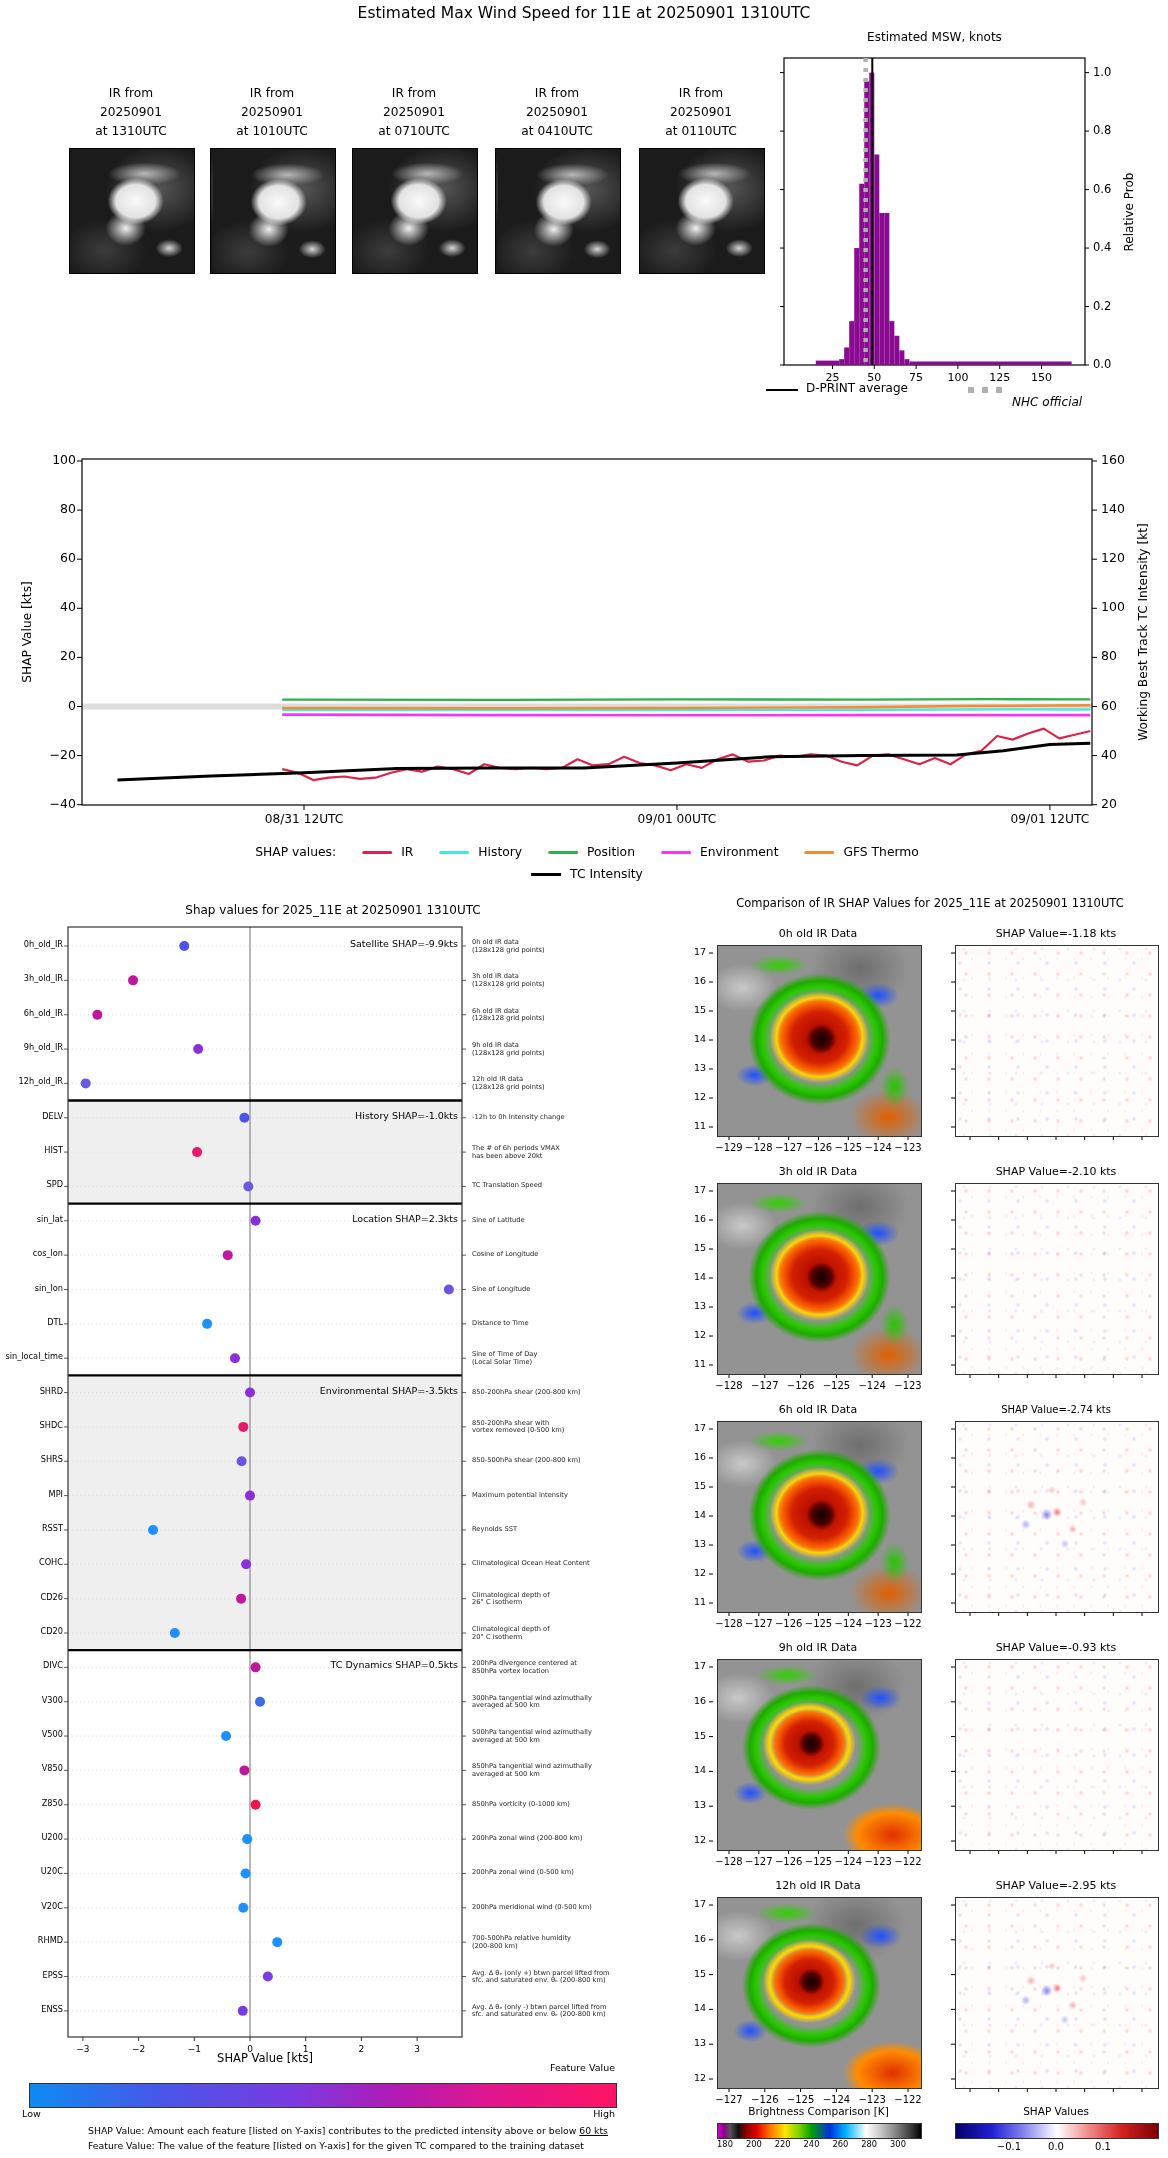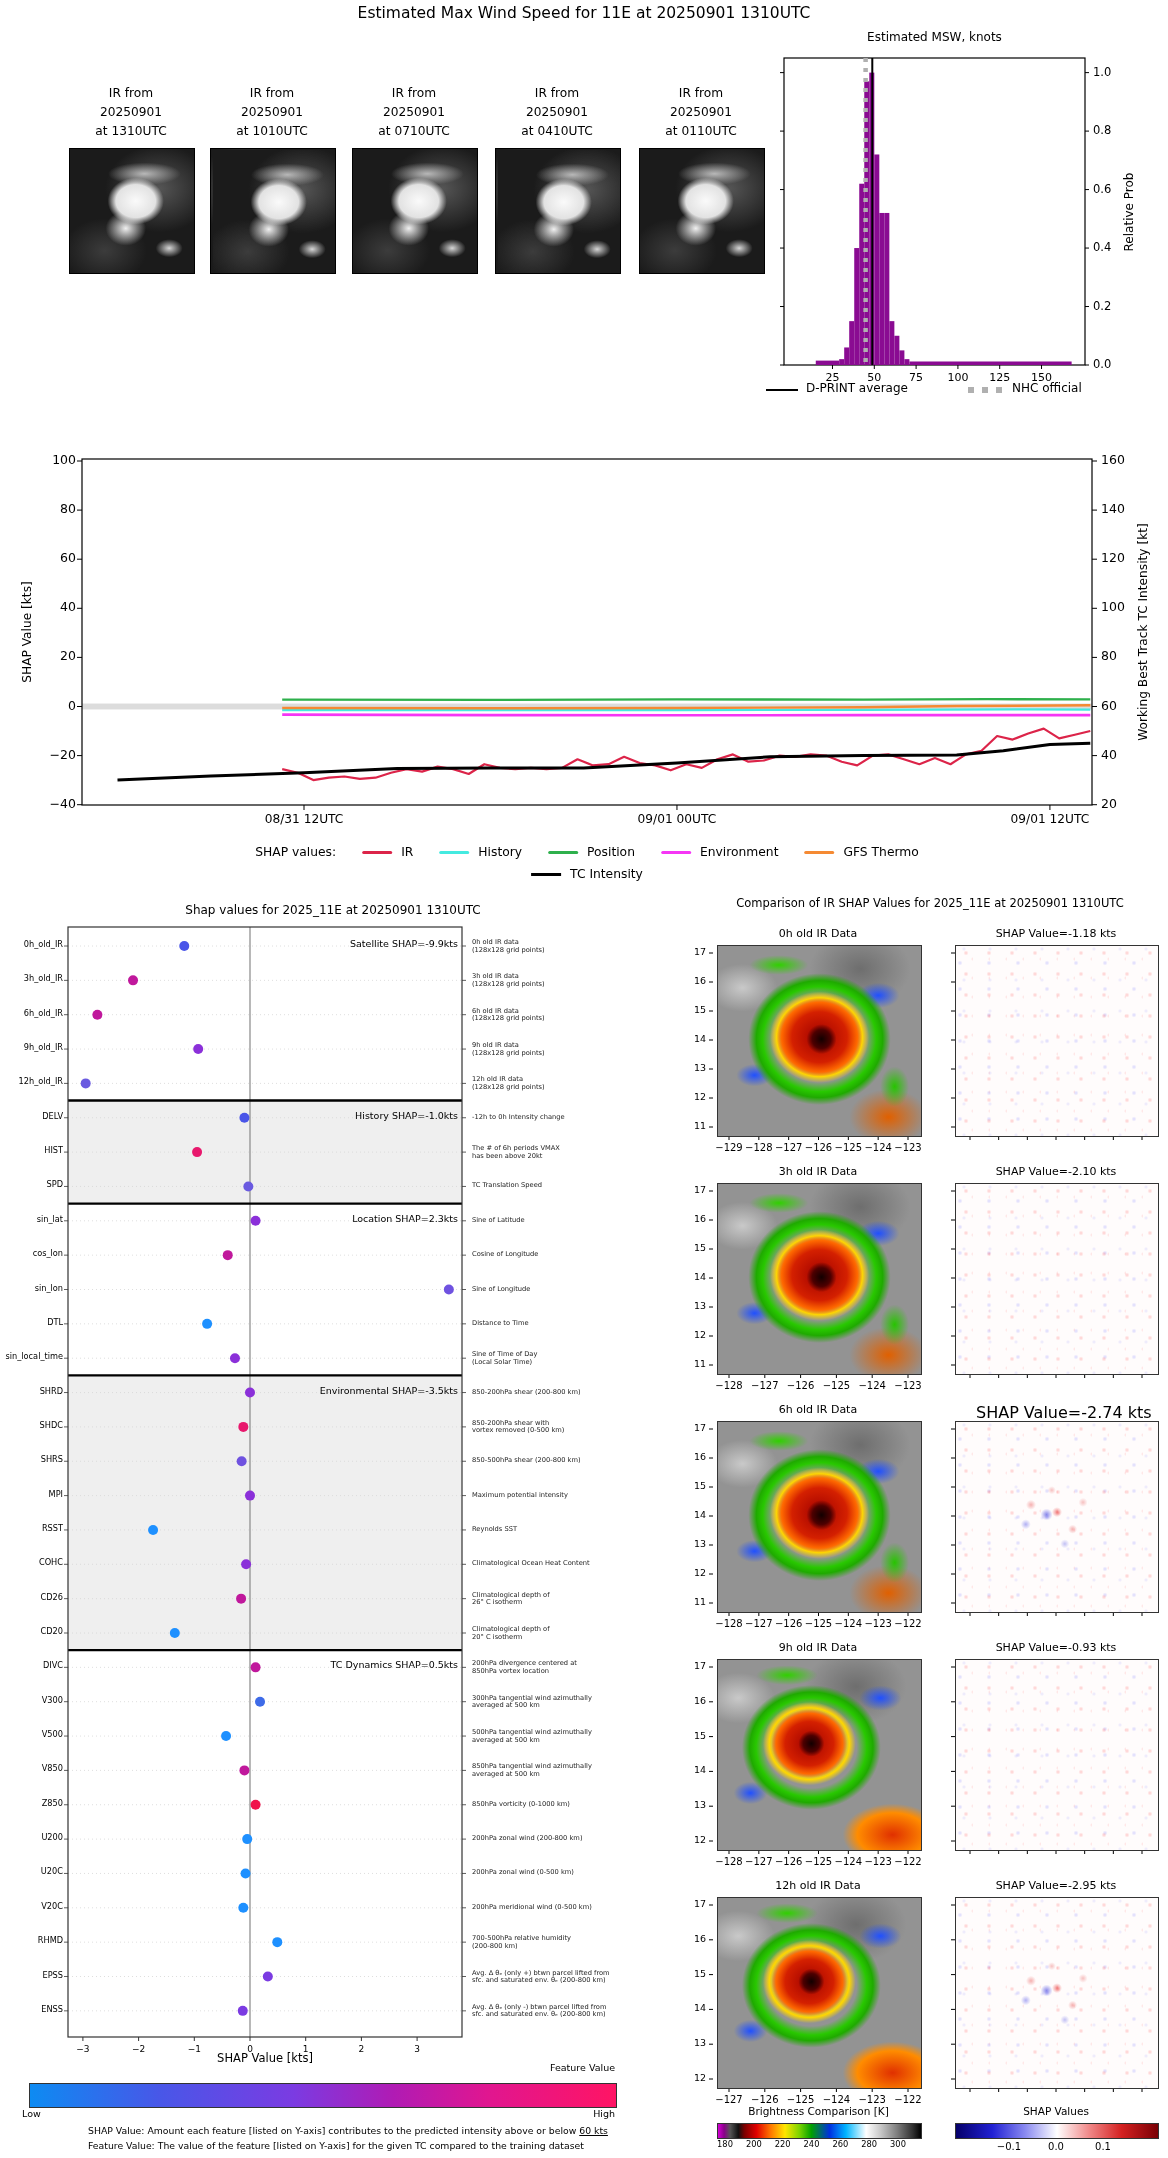--- a/index.html
+++ b/index.html
@@ -469,21 +469,21 @@
     <div class="t" style="left: 877.911px; top: 372px; width: 160px; text-align: center; font-size: 11px;">100</div>
     <div class="t" style="left: 919.717px; top: 372px; width: 160px; text-align: center; font-size: 11px;">125</div>
     <div class="t" style="left: 961.522px; top: 372px; width: 160px; text-align: center; font-size: 11px;">150</div>
     <div class="t" style="left: 1093px; top: 358px; font-size: 11.5px;">0.0</div>
     <div class="t" style="left: 1093px; top: 299.524px; font-size: 11.5px;">0.2</div>
     <div class="t" style="left: 1093px; top: 241.048px; font-size: 11.5px;">0.4</div>
     <div class="t" style="left: 1093px; top: 182.571px; font-size: 11.5px;">0.6</div>
     <div class="t" style="left: 1093px; top: 124.095px; font-size: 11.5px;">0.8</div>
     <div class="t" style="left: 1093px; top: 65.619px; font-size: 11.5px;">1.0</div>
     <div class="t" style="left: 806px; top: 382px; font-size: 12px;">D-PRINT average</div>
-    <div class="t" style="left: 1012px; top: 382px; font-size: 12px;">NHC official</div>
+    <div class="t" style="left: 1012px; top: 396px; font-size: 12px; font-style: italic;">NHC official</div>
     <div class="t" style="left: -74px; top: 453px; width: 150px; text-align: right; font-size: 12.5px;">100</div>
     <div class="t" style="left: 1101px; top: 453px; font-size: 12.5px;">160</div>
     <div class="t" style="left: -74px; top: 502.1px; width: 150px; text-align: right; font-size: 12.5px;">80</div>
     <div class="t" style="left: 1101px; top: 502.1px; font-size: 12.5px;">140</div>
     <div class="t" style="left: -74px; top: 551.2px; width: 150px; text-align: right; font-size: 12.5px;">60</div>
     <div class="t" style="left: 1101px; top: 551.2px; font-size: 12.5px;">120</div>
     <div class="t" style="left: -74px; top: 600.3px; width: 150px; text-align: right; font-size: 12.5px;">40</div>
     <div class="t" style="left: 1101px; top: 600.3px; font-size: 12.5px;">100</div>
     <div class="t" style="left: -74px; top: 649.4px; width: 150px; text-align: right; font-size: 12.5px;">20</div>
     <div class="t" style="left: 1101px; top: 649.4px; font-size: 12.5px;">80</div>
@@ -645,21 +645,21 @@
     <div class="t" style="left: 556px; top: 1301px; width: 150px; text-align: right; font-size: 9.5px;">13</div>
     <div class="t" style="left: 556px; top: 1330px; width: 150px; text-align: right; font-size: 9.5px;">12</div>
     <div class="t" style="left: 556px; top: 1359px; width: 150px; text-align: right; font-size: 9.5px;">11</div>
     <div class="t" style="left: 649px; top: 1380px; width: 160px; text-align: center; font-size: 10px;">−128</div>
     <div class="t" style="left: 684.8px; top: 1380px; width: 160px; text-align: center; font-size: 10px;">−127</div>
     <div class="t" style="left: 720.6px; top: 1380px; width: 160px; text-align: center; font-size: 10px;">−126</div>
     <div class="t" style="left: 756.4px; top: 1380px; width: 160px; text-align: center; font-size: 10px;">−125</div>
     <div class="t" style="left: 792.2px; top: 1380px; width: 160px; text-align: center; font-size: 10px;">−124</div>
     <div class="t" style="left: 828px; top: 1380px; width: 160px; text-align: center; font-size: 10px;">−123</div>
     <div class="t" style="left: 738px; top: 1404px; width: 160px; text-align: center; font-size: 11px;">6h old IR Data</div>
-    <div class="t" style="left: 976px; top: 1404px; width: 160px; text-align: center; font-size: 16px;">SHAP Value=-2.74 kts</div>
+    <div class="t" style="left: 976px; top: 1404px; width: 160px; text-align: center; font-size: 10px;">SHAP Value=-2.74 kts</div>
     <div class="irmap" style="left: 717px; top: 1421px;"></div>
     <div class="shapmap dense" style="left: 955px; top: 1421px;"></div>
     <div class="t" style="left: 556px; top: 1423px; width: 150px; text-align: right; font-size: 9.5px;">17</div>
     <div class="t" style="left: 556px; top: 1452px; width: 150px; text-align: right; font-size: 9.5px;">16</div>
     <div class="t" style="left: 556px; top: 1481px; width: 150px; text-align: right; font-size: 9.5px;">15</div>
     <div class="t" style="left: 556px; top: 1510px; width: 150px; text-align: right; font-size: 9.5px;">14</div>
     <div class="t" style="left: 556px; top: 1539px; width: 150px; text-align: right; font-size: 9.5px;">13</div>
     <div class="t" style="left: 556px; top: 1568px; width: 150px; text-align: right; font-size: 9.5px;">12</div>
     <div class="t" style="left: 556px; top: 1597px; width: 150px; text-align: right; font-size: 9.5px;">11</div>
     <div class="t" style="left: 649px; top: 1618px; width: 160px; text-align: center; font-size: 10px;">−128</div>

